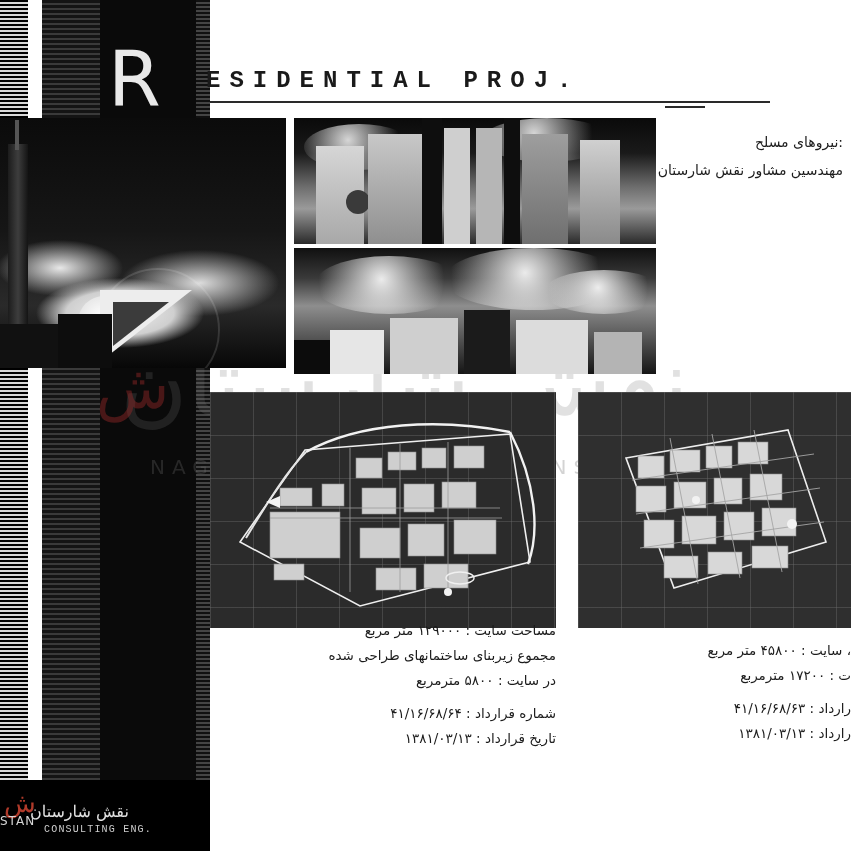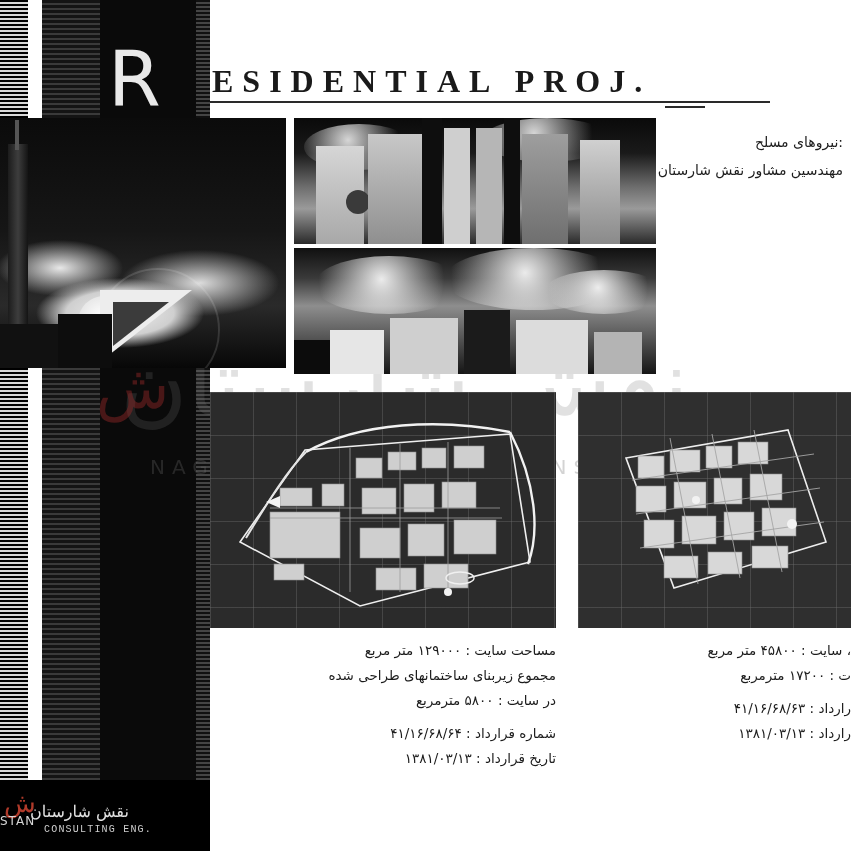--- a/index.html
+++ b/index.html
@@ -87,28 +87,28 @@
     top: 42px;
     font-size: 76px;
     line-height: 76px;
     color: #e9e9e9;
     font-family: "DejaVu Sans", sans-serif;
     font-weight: 400;
     letter-spacing: 0px;
   }
   .title-rest {
     position: absolute;
-    left: 212px;
+    left: 206px;
     top: 66px;
-    font-size: 32px;
+    font-size: 24px;
     line-height: 30px;
     color: #1a1a1a;
     letter-spacing: 9px;
     font-weight: bold;
-    font-family: Liberation Serif, serif;
+    font-family: Liberation Mono, monospace;
   }
   .title-rule {
     position: absolute;
     left: 210px;
     top: 101px;
     width: 560px;
     height: 0;
     border-top: 2px solid #2a2a2a;
   }
   .title-rule2 {
@@ -328,21 +328,21 @@
   
   .caption {
     position: absolute;
     direction: rtl;
     text-align: right;
     color: #1b1b1b;
     font-size: 13.5px;
     line-height: 25px;
     font-family: "DejaVu Sans", sans-serif;
   }
-  #caption-left { left: 250px; top: 638px; width: 306px; }
+  #caption-left { left: 250px; top: 618px; width: 306px; }
   #caption-right { left: 600px; top: 638px; width: 251px; }
   .caption .gap { height: 8px; }
 
   
   .footer-logo {
     position: absolute;
     left: 0px;
     top: 786px;
     width: 206px;
     height: 60px;

